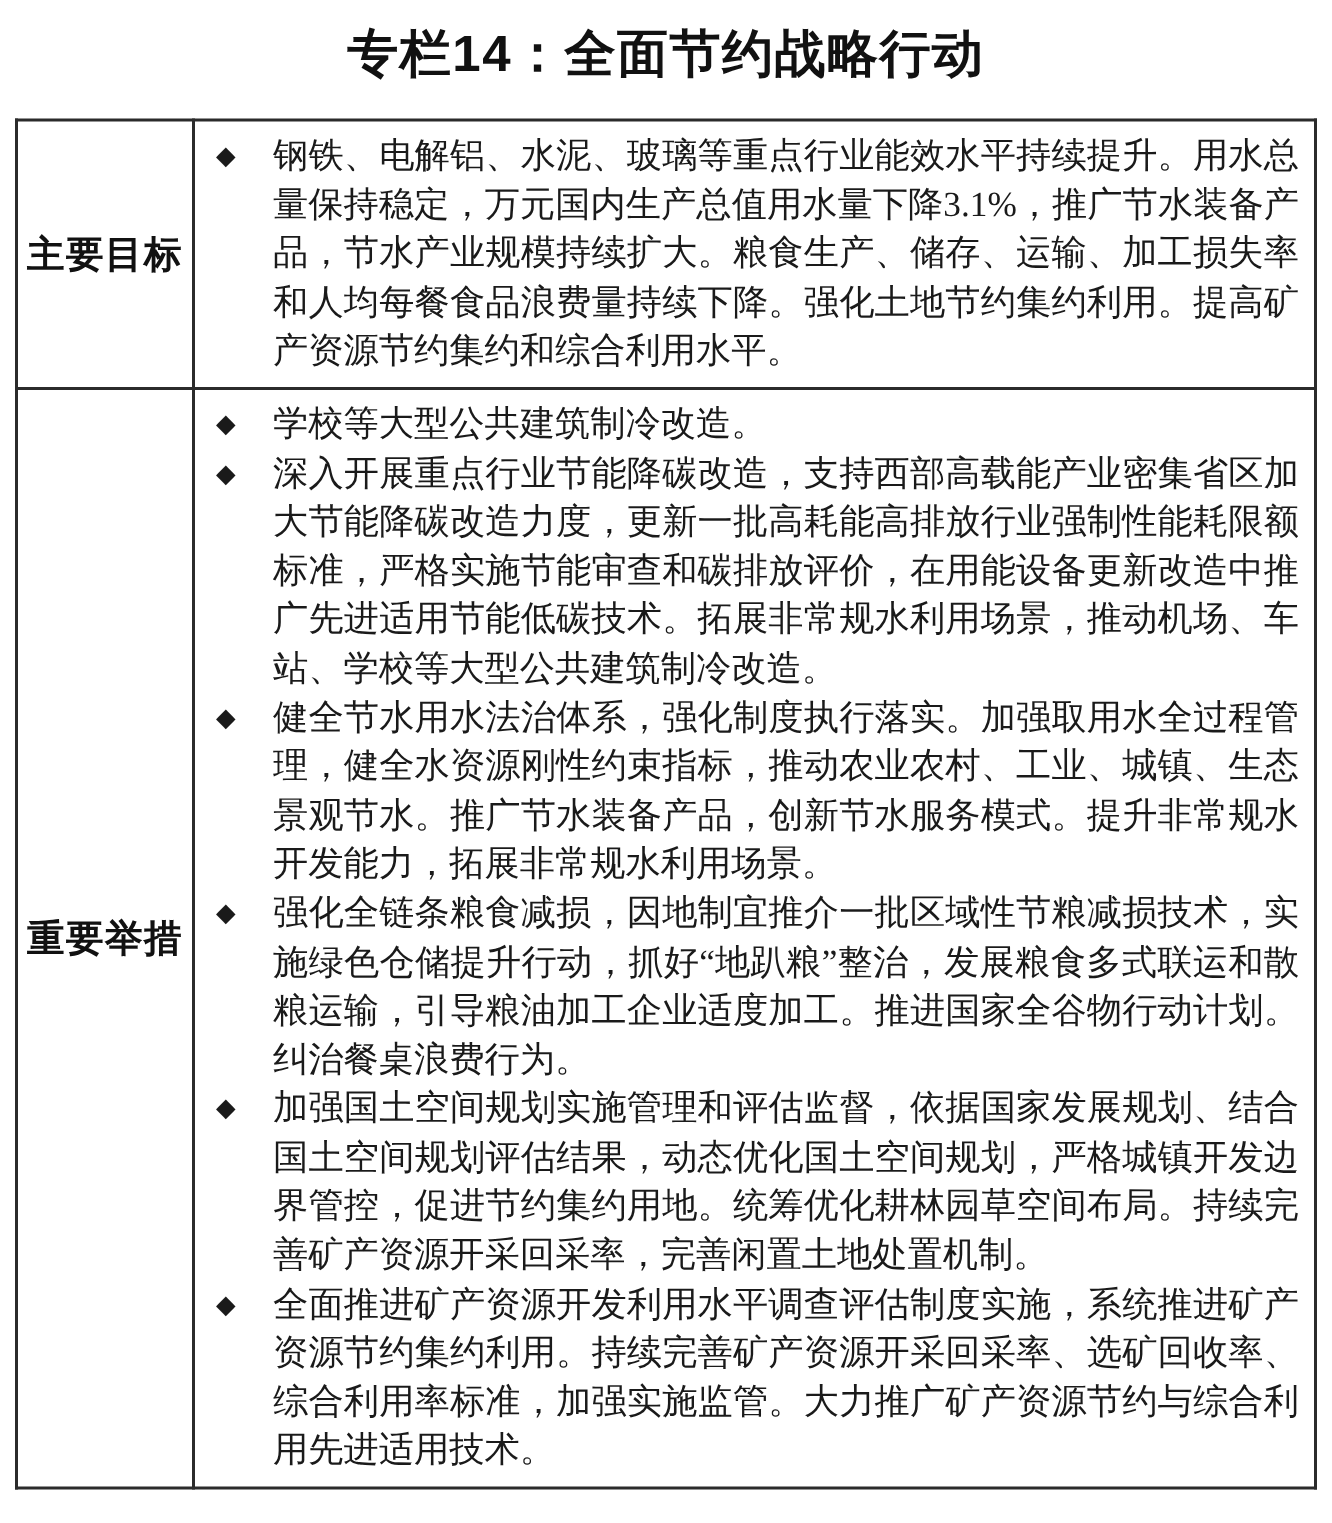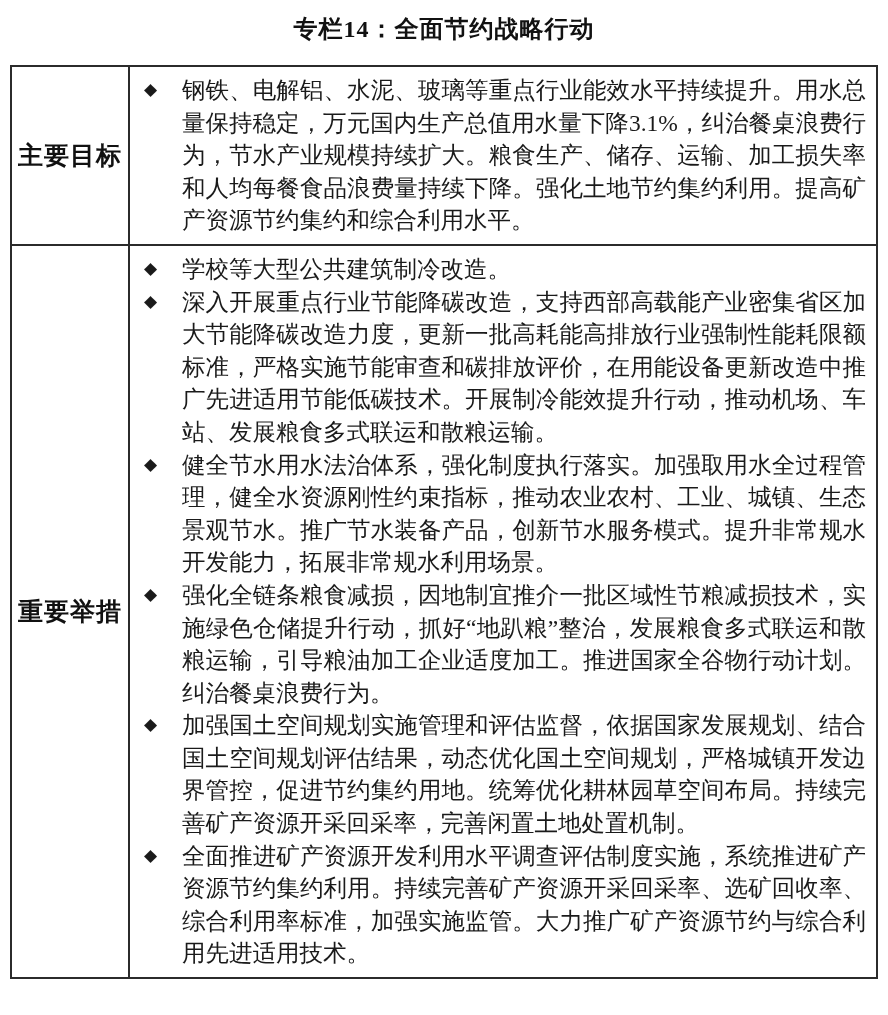--- a/index.html
+++ b/index.html
@@ -10,23 +10,23 @@
     color: #1a1a1a;
   }
   .page {
     width: 888px;
     height: 1015px;
     background: #ffffff;
     overflow: hidden;
   }
   .doc-title {
     text-align: center;
-    font-family: Liberation Serif, serif;
+    font-family: Liberation Sans, sans-serif;
     font-weight: bold;
-    font-size: 24px;
+    font-size: 34px;
     letter-spacing: 1px;
     padding-top: 13px;
     color: #111111;
   }
   table.box {
     border-collapse: collapse;
     width: 868px;
     margin: 20px 10px 0 10px;
     table-layout: fixed;
   }
@@ -74,37 +74,37 @@
 
   <h1 class="doc-title">专栏14：全面节约战略行动</h1>
 
   <table class="box">
     <tbody>
       <tr>
         <td class="label-cell">主要目标</td>
         <td class="content-cell">
           <div class="bullet">
             <span class="marker">◆</span>
-            <p class="btext">钢铁、电解铝、水泥、玻璃等重点行业能效水平持续提升。用水总量保持稳定，万元国内生产总值用水量下降3.1%，纠治餐桌浪费行为，节水产业规模持续扩大。粮食生产、储存、运输、加工损失率和人均每餐食品浪费量持续下降。强化土地节约集约利用。提高矿产资源节约集约和综合利用水平。</p>
+            <p class="btext">钢铁、电解铝、水泥、玻璃等重点行业能效水平持续提升。用水总量保持稳定，万元国内生产总值用水量下降3.1%，推广节水装备产品，节水产业规模持续扩大。粮食生产、储存、运输、加工损失率和人均每餐食品浪费量持续下降。强化土地节约集约利用。提高矿产资源节约集约和综合利用水平。</p>
           </div>
         </td>
       </tr>
 
       <tr>
         <td class="label-cell">重要举措</td>
         <td class="content-cell">
 
           <div class="bullet">
             <span class="marker">◆</span>
             <p class="btext">学校等大型公共建筑制冷改造。</p>
           </div>
 
           <div class="bullet">
             <span class="marker">◆</span>
-            <p class="btext">深入开展重点行业节能降碳改造，支持西部高载能产业密集省区加大节能降碳改造力度，更新一批高耗能高排放行业强制性能耗限额标准，严格实施节能审查和碳排放评价，在用能设备更新改造中推广先进适用节能低碳技术。开展制冷能效提升行动，推动机场、车站、发展粮食多式联运和散粮运输。</p>
+            <p class="btext">深入开展重点行业节能降碳改造，支持西部高载能产业密集省区加大节能降碳改造力度，更新一批高耗能高排放行业强制性能耗限额标准，严格实施节能审查和碳排放评价，在用能设备更新改造中推广先进适用节能低碳技术。拓展非常规水利用场景，推动机场、车站、学校等大型公共建筑制冷改造。</p>
           </div>
 
           <div class="bullet">
             <span class="marker">◆</span>
             <p class="btext">健全节水用水法治体系，强化制度执行落实。加强取用水全过程管理，健全水资源刚性约束指标，推动农业农村、工业、城镇、生态景观节水。推广节水装备产品，创新节水服务模式。提升非常规水开发能力，拓展非常规水利用场景。</p>
           </div>
 
           <div class="bullet">
             <span class="marker">◆</span>
             <p class="btext">强化全链条粮食减损，因地制宜推介一批区域性节粮减损技术，实施绿色仓储提升行动，抓好“地趴粮”整治，发展粮食多式联运和散粮运输，引导粮油加工企业适度加工。推进国家全谷物行动计划。纠治餐桌浪费行为。</p>

